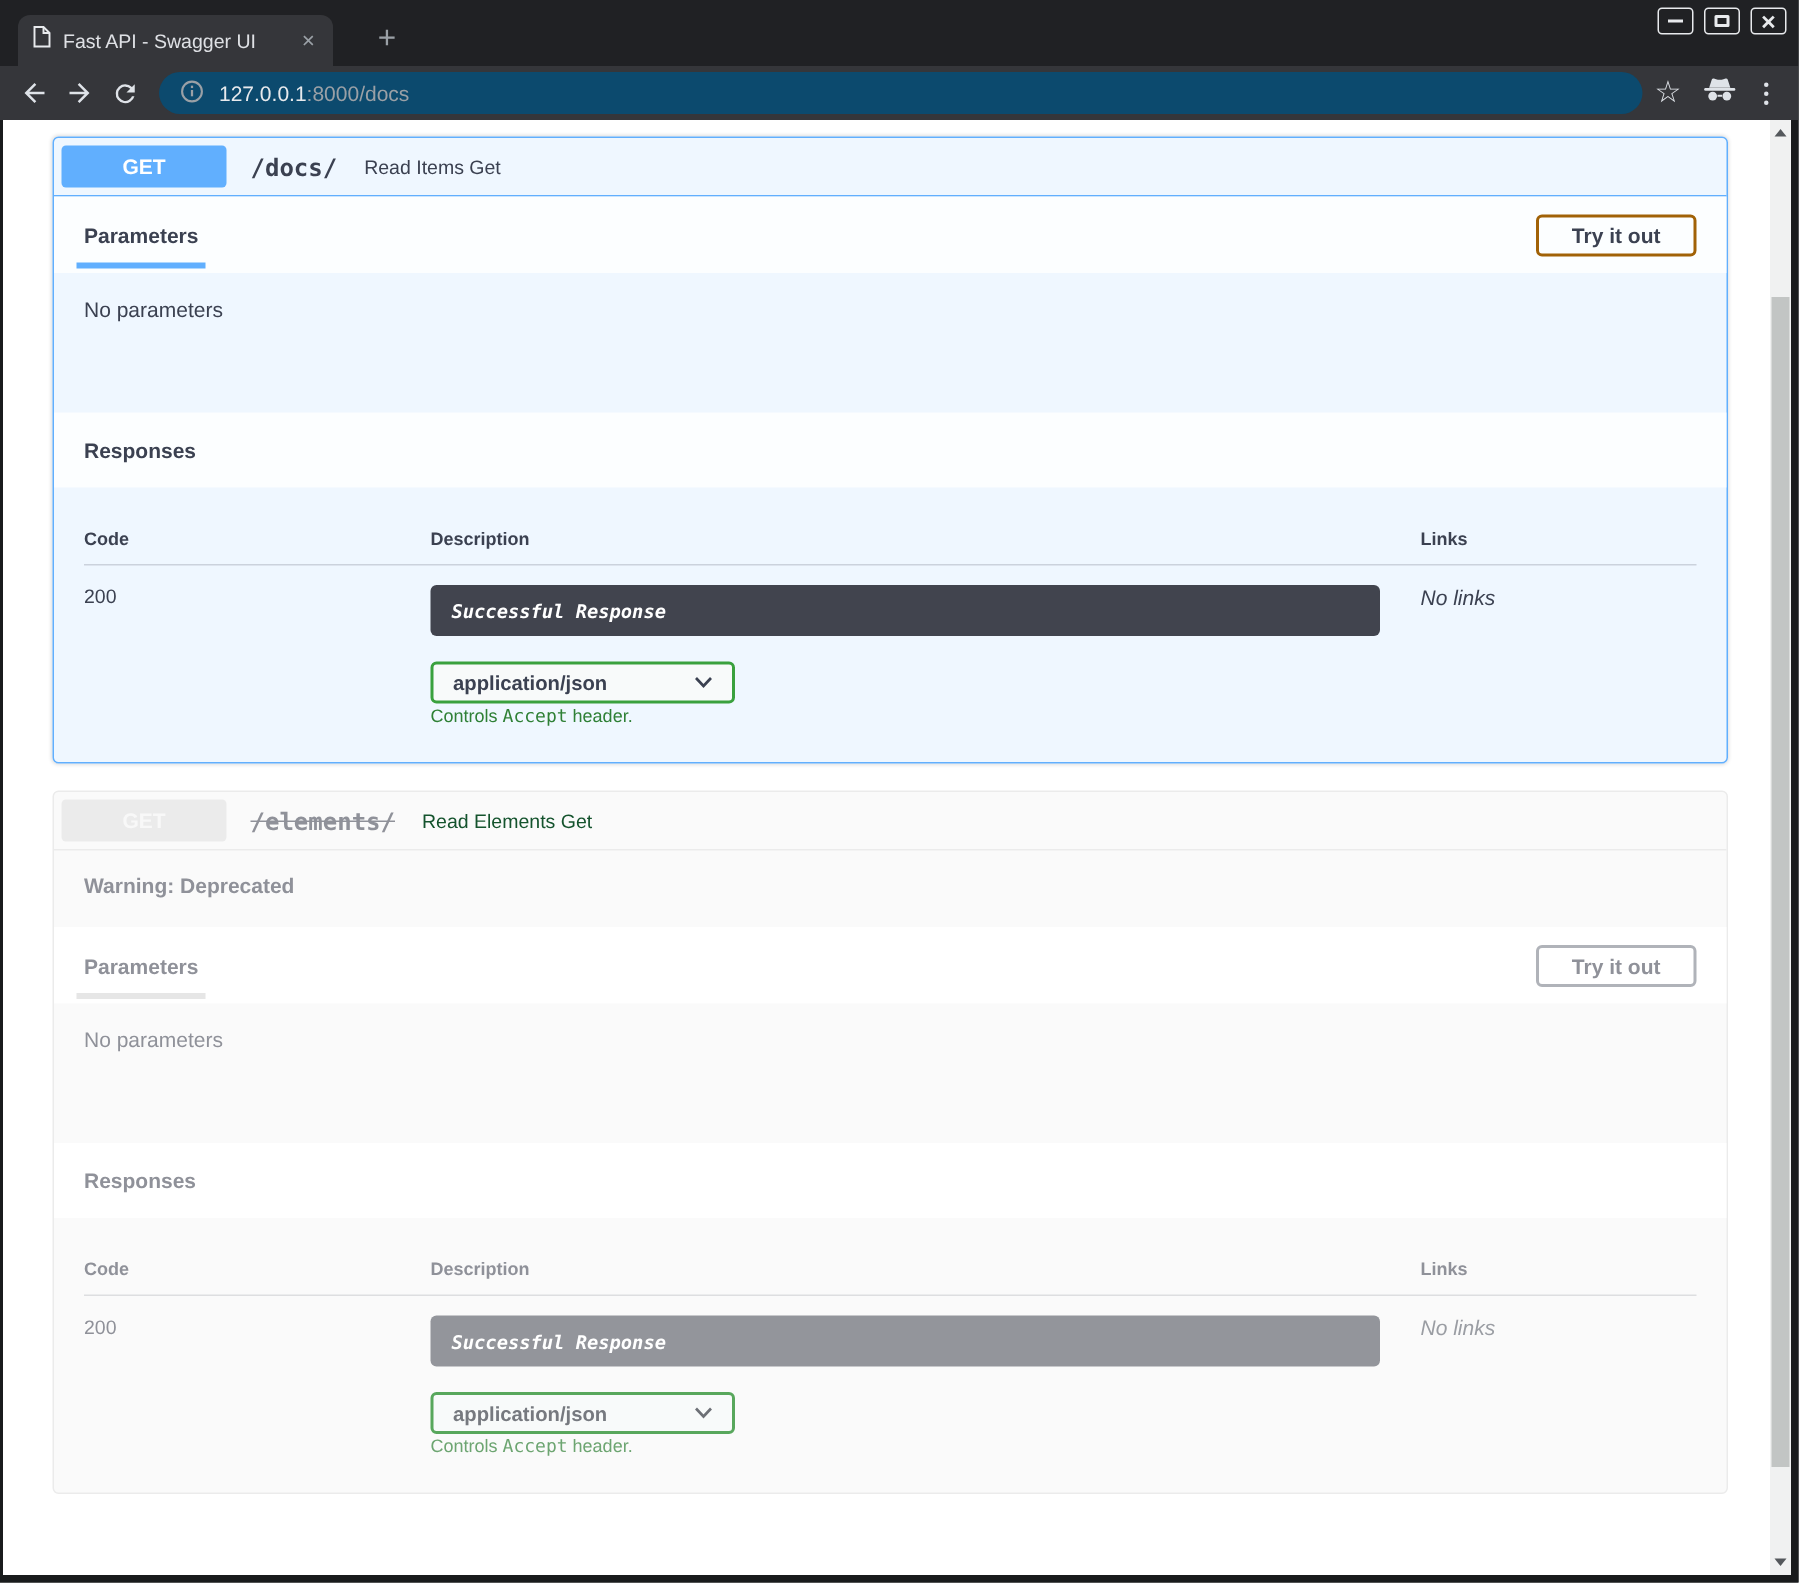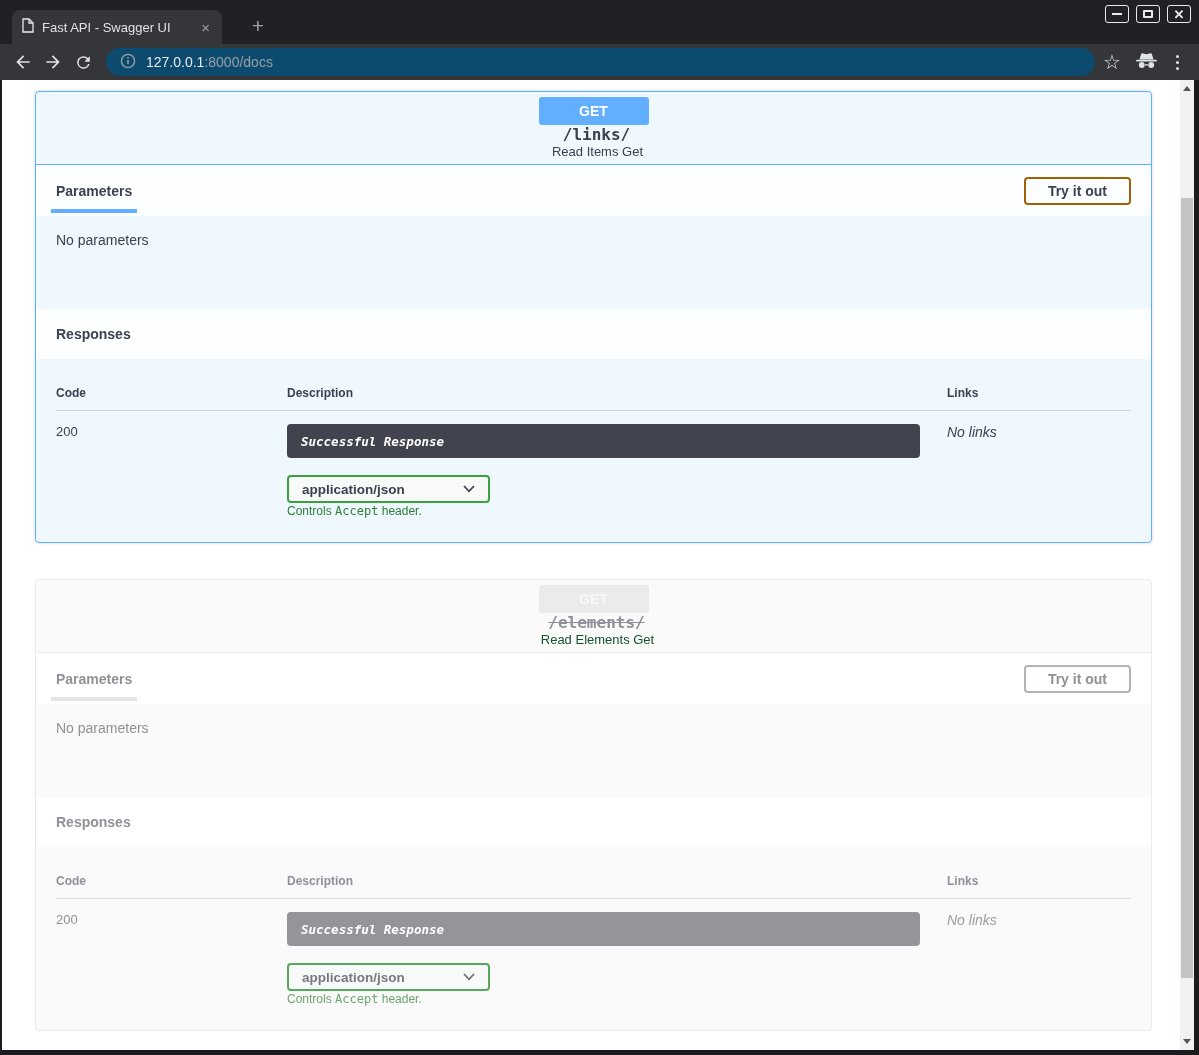--- a/index.html
+++ b/index.html
@@ -44,21 +44,21 @@
   .wrapper { padding:0 28px 0 33px; }
 
   
   .tag-header { height:42px; display:flex; align-items:center; justify-content:space-between;
                 border-bottom:1px solid rgba(59,65,81,.3); cursor:pointer; }
   .tag-title { font-size:24px; font-weight:bold; color:#3b4151; margin-left:8px; }
 
   
   .opblock { margin-top:11px; border:1px solid #61affe; border-radius:4px;
              background:rgba(97,175,254,.1); box-shadow:0 0 3px rgba(0,0,0,.19); }
-  .op-summary { display:flex; align-items:center; padding:5px; gap:0; border-bottom:1px solid #61affe; cursor:pointer;flex-direction:column; }
+  .op-summary { display:flex; align-items:center; padding:5px; gap:0; border-bottom:1px solid #61affe; cursor:pointer; }
   .method-badge { width:110px; height:28px; background:#61affe; border-radius:3px; color:#fff;
                   font-weight:bold; font-size:14px; display:flex; align-items:center; justify-content:center; }
   .op-path { font-family:"DejaVu Sans Mono", monospace; font-weight:bold; font-size:16px;
              color:#3b4151; padding:0 10px 0 16px; }
   .op-desc { font-size:13px; color:#3b4151; padding-left:8px; }
 
   .section-header { height:51px; background:rgba(255,255,255,.8); display:flex; align-items:center;
                     justify-content:space-between; padding:0 20px;gap:16px; }
   .tab-label { position:relative; font-size:14px; font-weight:bold; color:#3b4151; }
   .tab-label:after { content:""; position:absolute; left:-5px; right:-5px; bottom:-14px; height:4px; background:#61affe; }
@@ -77,21 +77,21 @@
                    display:flex; align-items:center; padding:0 14px; color:#fff;
                    font-family:"DejaVu Sans Mono", monospace; font-style:italic; font-weight:bold; font-size:12.5px; }
   .media-select { margin-top:17px; width:203px; height:28px; border:2px solid #3aa13e; border-radius:4px;
                   background:#f8fafa; display:flex; align-items:center; justify-content:space-between;
                   padding:0 13px; font-weight:bold; font-size:13.5px; color:#3b4151; cursor:pointer; }
   .controls-note { margin-top:7px; font-size:12px; color:#2f8036; }
   .controls-note .mono { font-family:"DejaVu Sans Mono", monospace; }
   .no-links { font-style:italic; font-size:14px; color:#3b4151; }
 
   
-  .opblock.deprecated { margin-top:36px; border-color:#ebebeb; background:#fafafa; box-shadow:none; }
+  .opblock.deprecated { margin-top:18px; border-color:#ebebeb; background:#fafafa; box-shadow:none; }
   .deprecated .op-summary { border-bottom-color:#ebebeb; }
   .deprecated .method-badge { background:#ebebeb; color:#f8f8f8; }
   .deprecated .op-path { color:#8f9199; text-decoration:line-through; }
   .deprecated .op-desc { color:#14532d; }
   .dep-warning { padding:15px 20px 20px; font-size:14px; font-weight:bold; color:#8f9199; }
   .deprecated .section-header, .deprecated .resp-header { background:rgba(255,255,255,.85); }
   .deprecated .tab-label { color:#8f9199; }
   .deprecated .tab-label:after { background:#e6e6e6; }
   .deprecated .try-btn { border-color:#b0b3b9; color:#8f9199; }
   .deprecated .params-body { color:#8f9199; }
@@ -178,21 +178,21 @@
     </div>
   </div>
 
   <div class="pagearea">
     <div class="wrapper">
 
 
       <div class="opblock">
         <div class="op-summary">
           <span class="method-badge">GET</span>
-          <span class="op-path">/links/</span>
+          <span class="op-path">/docs/</span>
           <span class="op-desc">Read Items Get</span>
         </div>
         <div class="section-header">
           <span class="tab-label">Parameters</span>
           <button class="try-btn">Try it out</button>
         </div>
         <div class="params-body">No parameters</div>
         <div class="resp-header">
           <span class="resp-title">Responses</span>
         </div>
@@ -218,20 +218,21 @@
           </div>
         </div>
       </div>
 
       <div class="opblock deprecated">
         <div class="op-summary">
           <span class="method-badge">GET</span>
           <span class="op-path">/elements/</span>
           <span class="op-desc">Read Elements Get</span>
         </div>
+        <div class="dep-warning">Warning: Deprecated</div>
         <div class="section-header">
           <span class="tab-label">Parameters</span>
           <button class="try-btn">Try it out</button>
         </div>
         <div class="params-body">No parameters</div>
         <div class="resp-header">
           <span class="resp-title">Responses</span>
         </div>
         <div class="resp-body">
           <div class="t-head">

